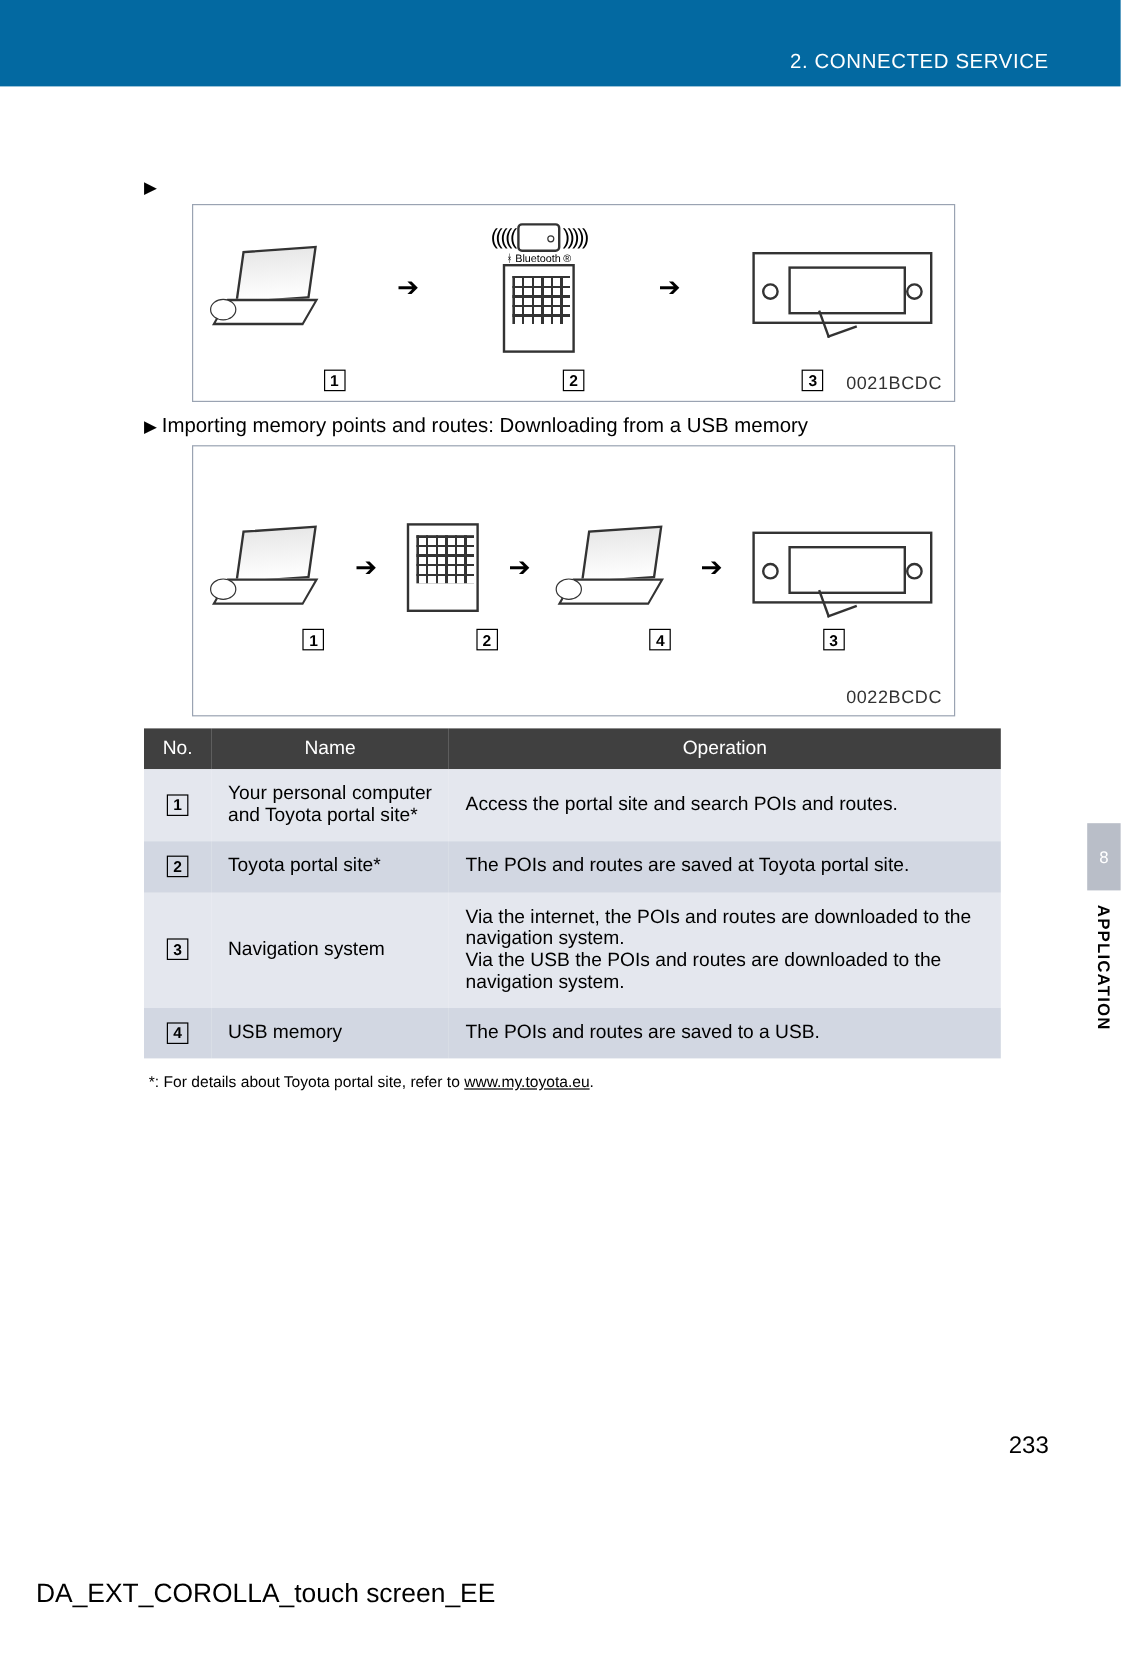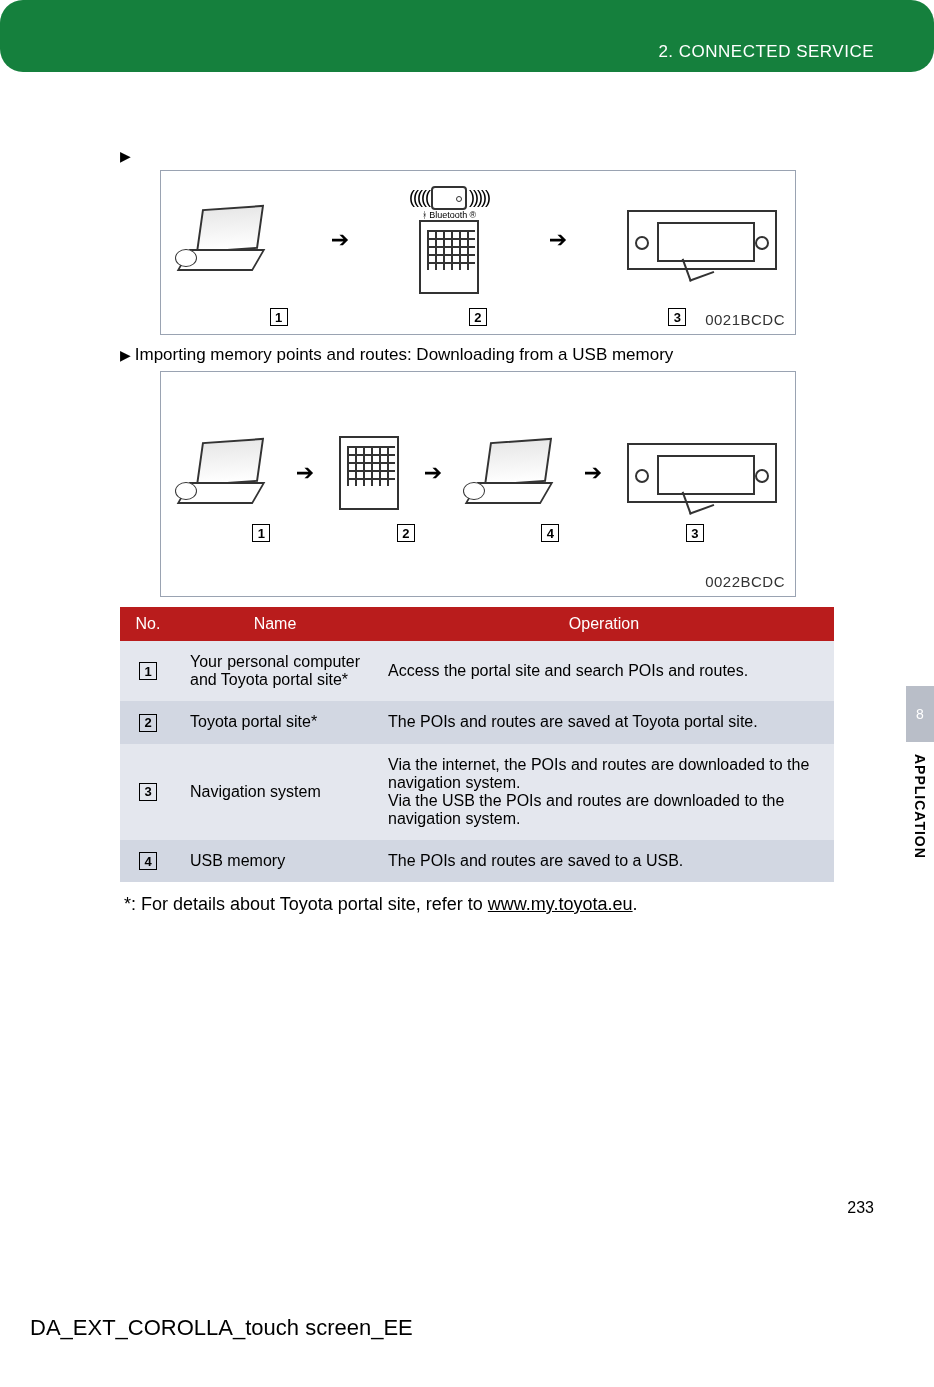--- a/index.html
+++ b/index.html
@@ -5,24 +5,23 @@
   * { box-sizing: border-box; margin: 0; padding: 0; }
   body {
     width: 934px;
     height: 1387px;
     font-family: Arial, Helvetica, sans-serif;
     background: #fff;
     color: #000;
     position: relative;
   }
   .header-bar {
-    background: #15803d;
+    background: #0369a1;
     height: 72px;
     position: relative;
-    border-radius: 23px;
   }
   .header-text {
     position: absolute;
     right: 60px;
     top: 42px;
     color: #fff;
     font-size: 17px;
     letter-spacing: 0.5px;
   }
   .content {
@@ -119,51 +118,51 @@
     width: 150px; height: 60px; border: 2px solid #333; background:#fff; position:relative;
   }
   .headunit::before { content:""; position:absolute; left:28px; top:10px; width:94px; height:36px; border:2px solid #333; }
   .headunit .knob { position:absolute; width:14px; height:14px; border:2px solid #333; border-radius:50%; top:24px; }
   .headunit .knob.l { left:6px; } .headunit .knob.r { right:6px; }
   .headunit .touch { position:absolute; left:56px; top:42px; width:26px; height:24px; border-left:2px solid #333; border-bottom:2px solid #333; transform: rotate(-20deg); }
 
   
   .info-table { width: 714px; border-collapse: collapse; font-size: 16px; margin-top: 8px; }
   .info-table th {
-    background: #b91c1c; color: #fff; font-weight: normal;
+    background: #404040; color: #fff; font-weight: normal;
     padding: 8px 10px; text-align: center; font-size: 16px;
   }
   .info-table th.no { width: 56px; }
   .info-table th.name { width: 198px; }
   .info-table td { padding: 12px 14px; vertical-align: middle; }
   .info-table tr.odd td { background: #e4e7ee; }
   .info-table tr.even td { background: #d2d7e2; }
   .cell-num { text-align: center; }
   .cell-num .num-label { margin-top: 0; }
-  .footnote { font-size: 18px; margin-top: 12px; margin-left: 4px; }
+  .footnote { font-size: 13px; margin-top: 12px; margin-left: 4px; }
   .footnote .link { text-decoration: underline; }
 
   
   .side-tab {
     position: absolute;
     right: 0; top: 686px;
     width: 28px;
     display: flex; flex-direction: column; align-items: center;
   }
   .tab-num {
     background: #b9bec8; color: #fff; width: 28px; height: 56px;
     display:flex; align-items:center; justify-content:center; font-size: 14px;
   }
   .tab-label {
     writing-mode: vertical-rl;
     font-weight: bold; font-size: 14px; letter-spacing: 1px;
     margin-top: 12px;
   }
   .page-num {
-    position: absolute; right: 60px; bottom: 170px; font-size: 16px;
+    position: absolute; right: 60px; bottom: 170px; font-size: 20px;
   }
   .footer-code {
     position: absolute; left: 30px; bottom: 46px; font-size: 22px;
   }
 </style>
 </head>
 <body>
 
 <div class="header-bar">
   <div class="header-text">2. CONNECTED SERVICE</div>

